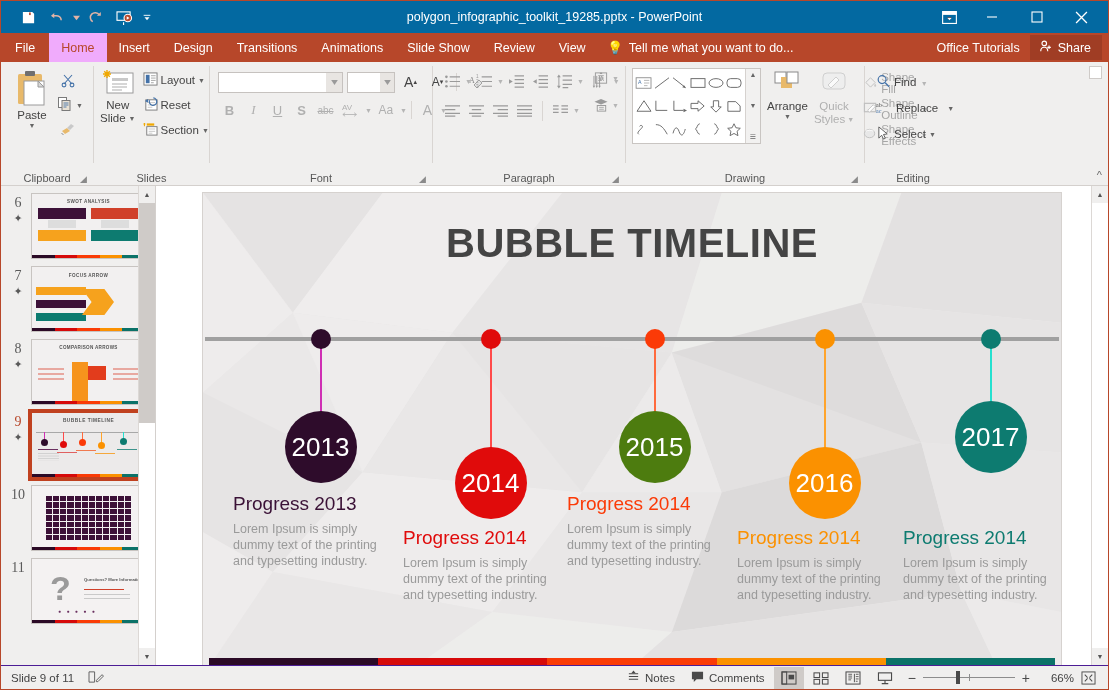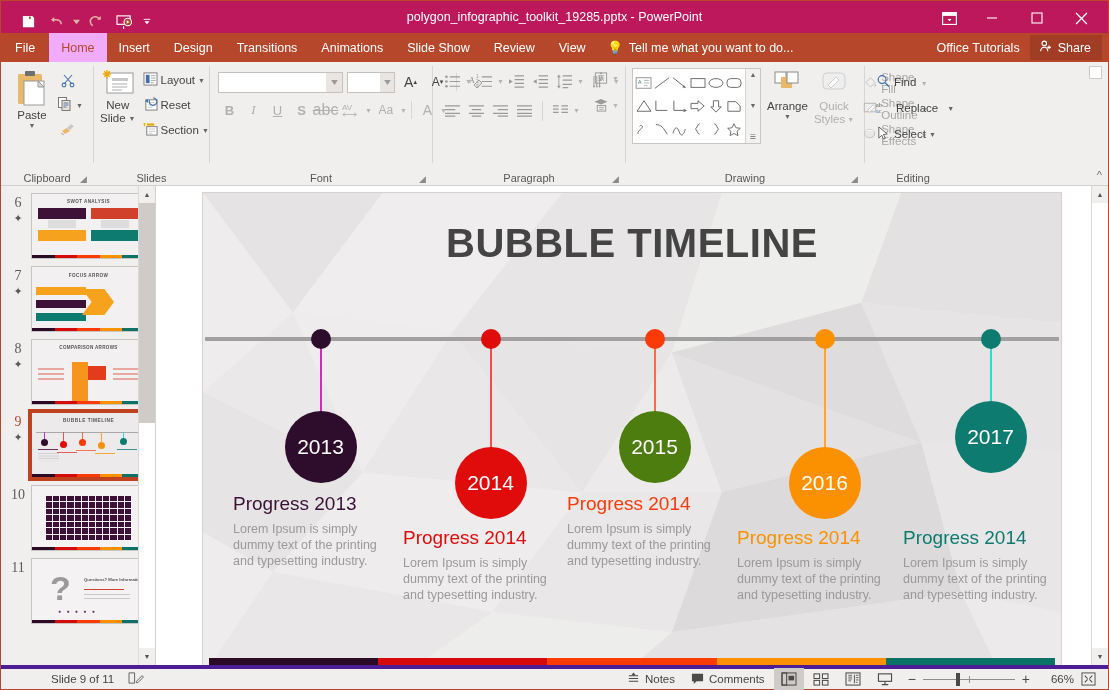--- a/index.html
+++ b/index.html
@@ -12,22 +12,22 @@
   .app {
     width: 1109px; height: 690px;
     position: relative;
     display: flex; flex-direction: column;
     border: 1px solid #b7472a;
     background: #fff;
   }
 
   
   .titlebar {
-    height: 32px; background: #be185d; position: relative;
-    display: flex; align-items: flex-end; flex: 0 0 32px;
+    height: 32px; background: #0369a1; position: relative;
+    display: flex; align-items: center; flex: 0 0 32px;
   }
   .qat { display: flex; align-items: center; gap: 2px; padding-left: 14px; }
   .qat-btn {
     width: 26px; height: 24px; display: flex; align-items: center; justify-content: center;
     color: #fff;
   }
   .qat-btn.dim { color: #e2b3a6; }
   .qat-btn svg { display: block; }
   .win-title {
     position: absolute; left: 0; right: 0; text-align: center;
@@ -177,38 +177,38 @@
   .node .dot {
     position: absolute; left: 50%; top: 136px; width: 20px; height: 20px; border-radius: 50%;
     transform: translateX(-50%);
   }
   .node .string {
     position: absolute; left: 50%; width: 2px; transform: translateX(-50%);
   }
   .node .bubble {
     position: absolute; left: 50%; transform: translateX(-50%);
     border-radius: 50%; display: flex; align-items: center; justify-content: center;
-    color: #fff; font-size: 21px;
+    color: #fff; font-size: 26px;
   }
   .node .head { position: absolute; left: 0; font-size: 19px; white-space: nowrap; }
   .node .body { position: absolute; left: 0; font-size: 12.5px; color: #9a9a9a; line-height: 16px; width: 150px; }
   .colorstrip { position: absolute; left: 6px; right: 6px; bottom: 5px; height: 12px; display: flex; }
   .colorstrip i { flex: 1; }
 
   .vscroll-right {
     width: 17px; background: #fff; border-left: 1px solid #dcd8d5;
     display: flex; flex-direction: column; position: absolute; right: 0; top: 0; bottom: 0;
   }
   .vsr-arrow { height: 17px; background: #f0efee; display: flex; align-items: center; justify-content: center; font-size: 7px; color: #555; }
   .vsr-track { flex: 1; background: #fff; }
 
   
   .statusbar {
-    flex: 0 0 24px; height: 24px; background: #f0efee; border-top: 4px solid #4c1d95;
-    display: flex; align-items: center; font-size: 11.5px; color: #444; position: relative; padding-left: 40px;
+    flex: 0 0 24px; height: 24px; background: #f0efee; border-top: 1px solid #4c1d95;
+    display: flex; align-items: center; font-size: 11.5px; color: #444; position: relative;
   }
   .sb-left { display: flex; align-items: center; gap: 14px; padding-left: 10px; }
   .sb-right { margin-left: auto; display: flex; align-items: center; padding-right: 8px; gap: 2px; }
   .sb-item { display: flex; align-items: center; gap: 5px; padding: 0 7px; height: 22px; }
   .viewbtn { width: 30px; height: 22px; display: flex; align-items: center; justify-content: center; }
   .viewbtn.active { background: #cfcbc8; }
   .zoomslider { display: flex; align-items: center; gap: 7px; padding: 0 6px; }
   .zs-track { width: 92px; height: 1px; background: #8d8d8d; position: relative; }
   .zs-tick { position: absolute; top: -3px; left: 50%; width: 1px; height: 7px; background: #8d8d8d; }
   .zs-knob { position: absolute; top: -6px; left: 36%; width: 4px; height: 13px; background: #4a4a4a; }
@@ -458,21 +458,21 @@
                 <text x="1" y="9" font-size="8" fill="#8a8a8a" font-family="Liberation Serif">A</text>
                 <path d="M6 11l5-5 3 3-5 5z" fill="#e2e2e2" stroke="#9a9a9a" stroke-width="0.9"></path>
               </svg>
           </div>
         </div>
         <div style="display:flex;align-items:center;gap:1px">
           <div class="fbtn gray" style="font-weight:bold">B</div>
           <div class="fbtn gray" style="font-style:italic;font-family:'Liberation Serif',serif">I</div>
           <div class="fbtn gray" style="text-decoration:underline">U</div>
           <div class="fbtn gray" style="font-weight:bold">S</div>
-          <div class="fbtn gray" style="font-size:16px;text-decoration:line-through">abc</div>
+          <div class="fbtn gray" style="font-size:10px;text-decoration:line-through">abc</div>
           <div class="fbtn gray" style="width:26px">
             <svg width="22" height="18" viewBox="0 0 24 20">
                 <text x="2" y="10" font-size="9" fill="#b0b0b0" font-family="Liberation Sans">AV</text>
                 <path d="M3 15h15M3 15l2.5-2M3 15l2.5 2M18 15l-2.5-2M18 15l-2.5 2" stroke="#b0b0b0" stroke-width="0.9" fill="none"></path>
               </svg>
           </div>
           <span class="caret gray">▼</span>
           <div class="fbtn gray" style="width:26px;font-size:12px">Aa</div>
           <span class="caret gray">▼</span>
           <div class="vsep"></div>

